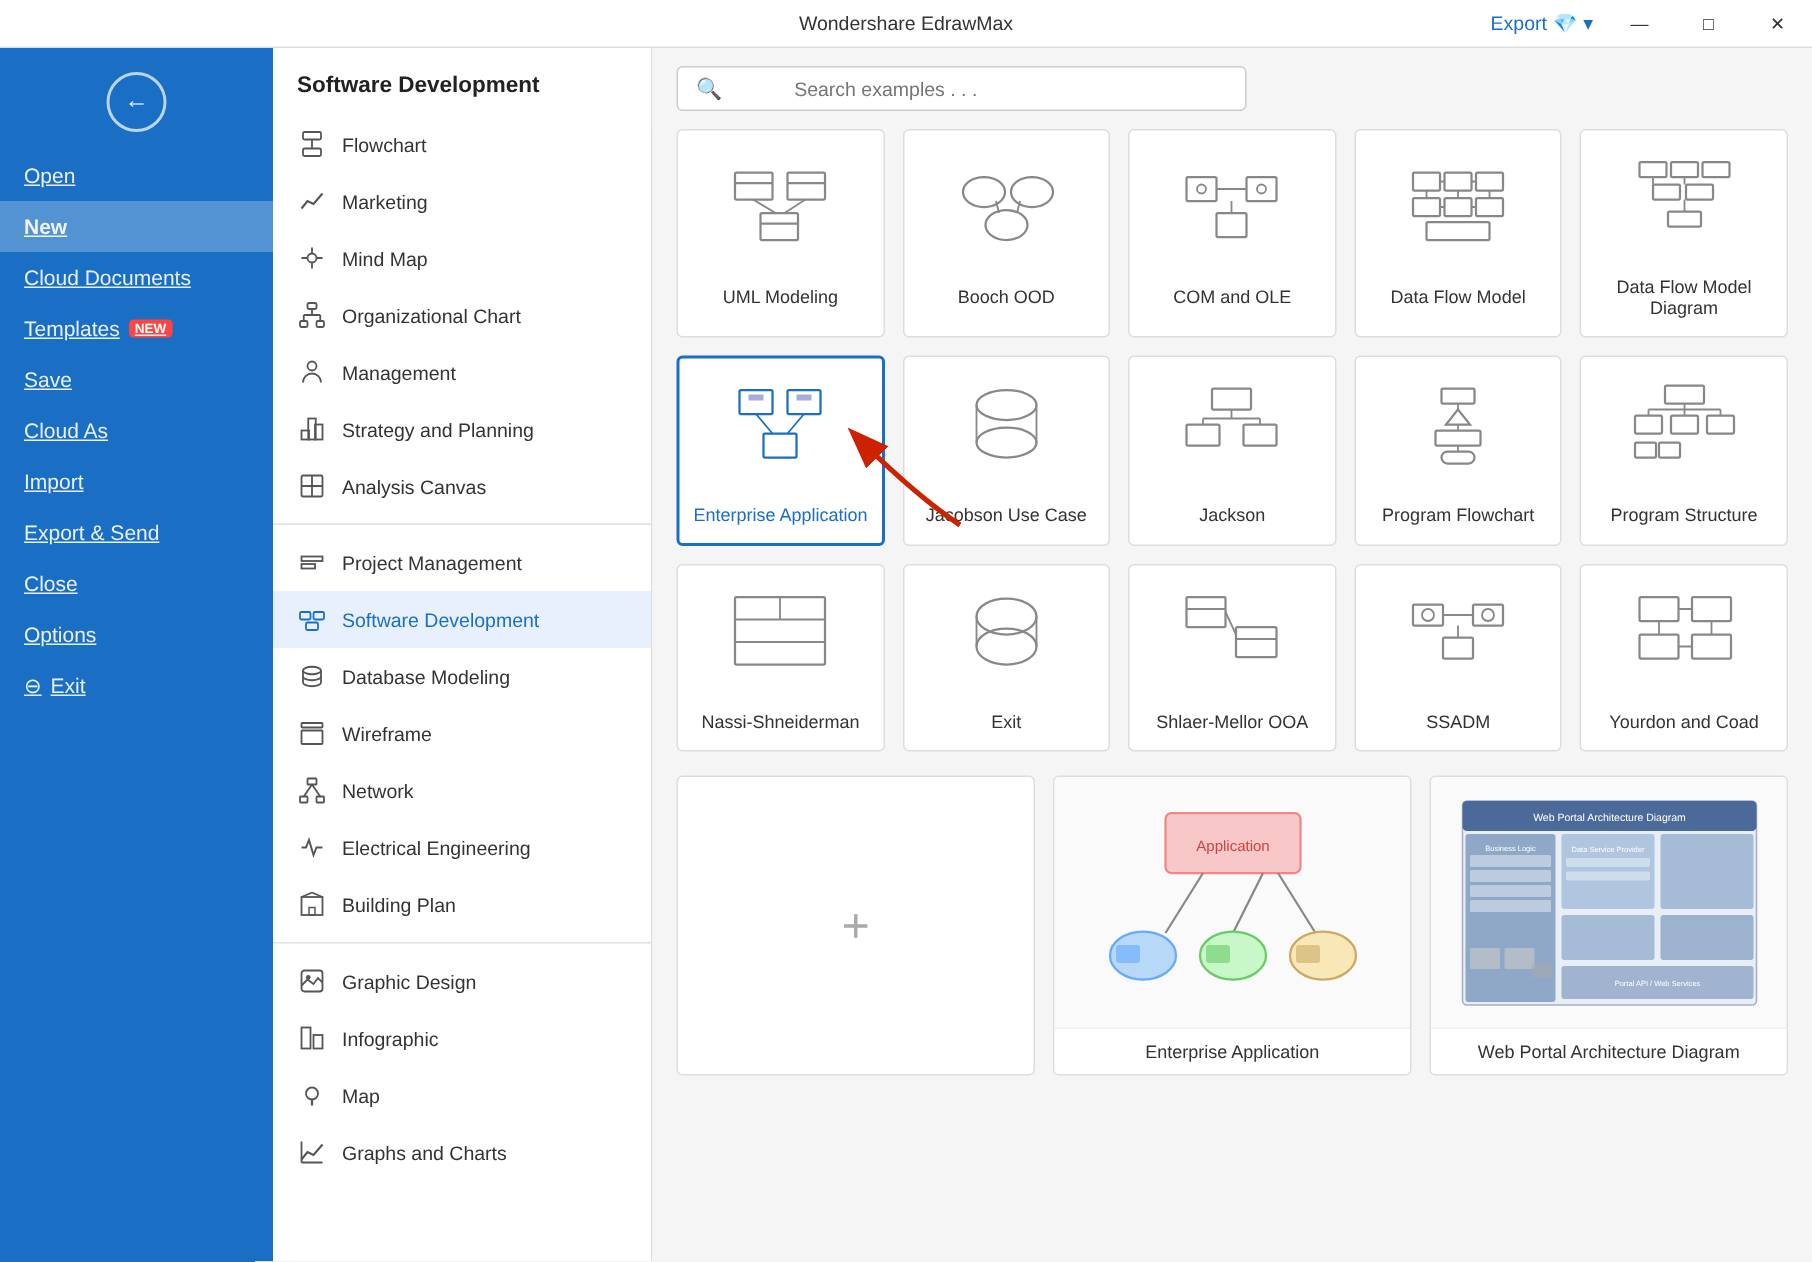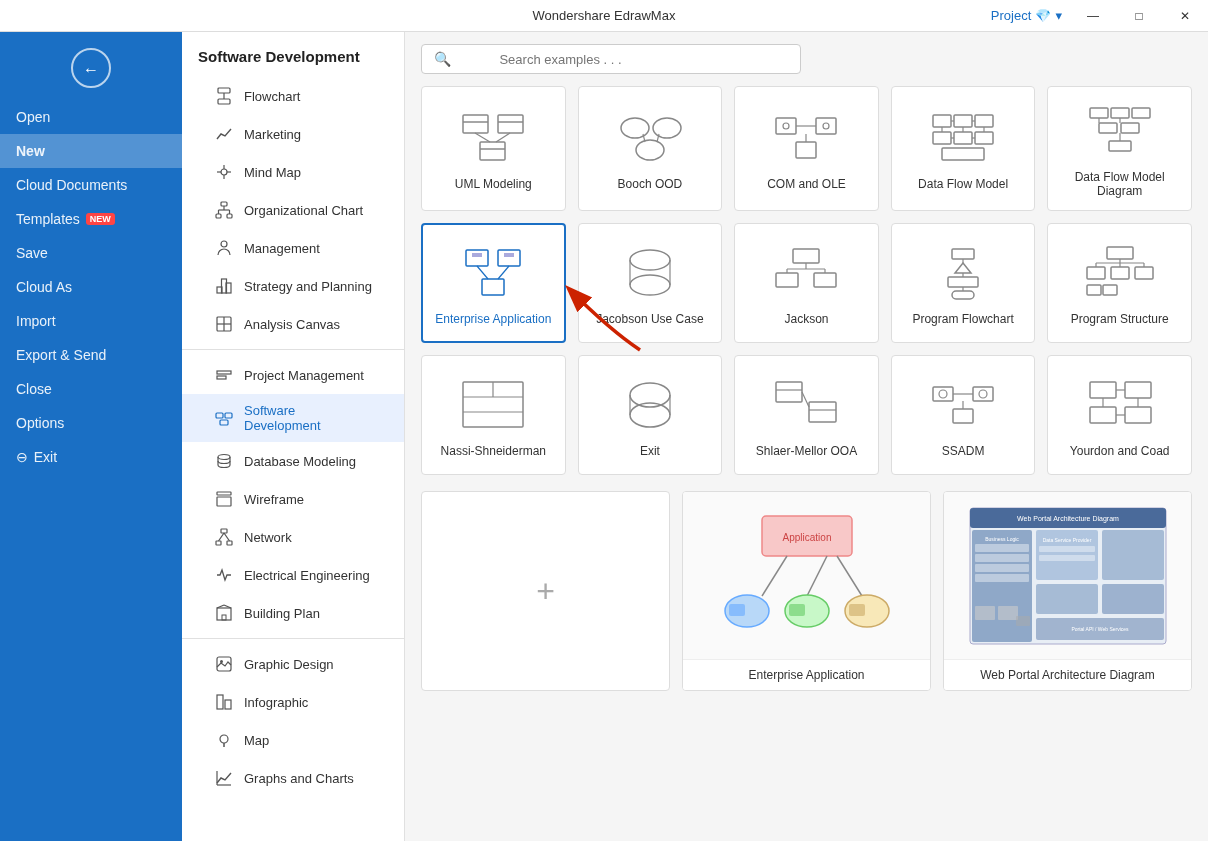--- a/index.html
+++ b/index.html
@@ -80,49 +80,50 @@
       font-size: 16px;
     }
     .sidebar-blue .nav-item {
       padding: 9px 16px;
       color: rgba(255,255,255,0.9);
       cursor: pointer;
       font-size: 14px;
       display: flex;
       align-items: center;
       gap: 6px;
+      text-decoration: underline;
     }
     .sidebar-blue .nav-item.active { background: rgba(255,255,255,0.25); font-weight: 600; }
     .nav-badge {
       background: #ff4444;
       color: #fff;
       font-size: 9px;
       padding: 1px 4px;
       border-radius: 3px;
       font-weight: bold;
     }
 
     
     .sidebar-mid {
-      width: 223px;
+      width: 253px;
       background: #fff;
       border-right: 1px solid #e0e0e0;
       overflow-y: auto;
       flex-shrink: 0;
     }
     .sidebar-mid-title {
       font-size: 15px;
       font-weight: 700;
       padding: 16px 16px 12px 16px;
       color: #222;
     }
     .cat-item {
       display: flex;
       align-items: center;
-      padding: 9px 32px;
+      padding: 9px 16px;
       cursor: pointer;
       color: #333;
       gap: 10px;
       font-size: 13px;
     }
     .cat-item.active { background: #e8f0fe; color: #1a6fc4; }
     .cat-icon {
       width: 20px;
       height: 20px;
       flex-shrink: 0;
@@ -192,21 +193,21 @@
       justify-content: center;
       padding: 16px 8px 12px 8px;
       cursor: pointer;
       min-height: 120px;
     }
     .template-card.selected { border: 2px solid #1a6fc4; }
     .template-card-label {
       font-size: 12px;
       color: #333;
       text-align: center;
-      margin-top: 12px;
+      margin-top: 26px;
     }
     .template-icon-area {
       width: 70px;
       height: 55px;
       display: flex;
       align-items: center;
       justify-content: center;
     }
     .example-grid {
       display: grid;
@@ -263,21 +264,21 @@
 </head>
 <body>
 
 <div class="app-wrapper">
 
   <div class="titlebar">
     <div style="width:60px"></div>
     <span class="titlebar-title">Wondershare EdrawMax</span>
     <div class="titlebar-controls">
       <span class="titlebar-user">
-        <span>Project</span>
+        <span>Export</span>
         <span>💎</span>
         <span>▾</span>
       </span>
       <button class="titlebar-btn">—</button>
       <button class="titlebar-btn">□</button>
       <button class="titlebar-btn close">✕</button>
     </div>
   </div>
 
   <div class="app-body">

